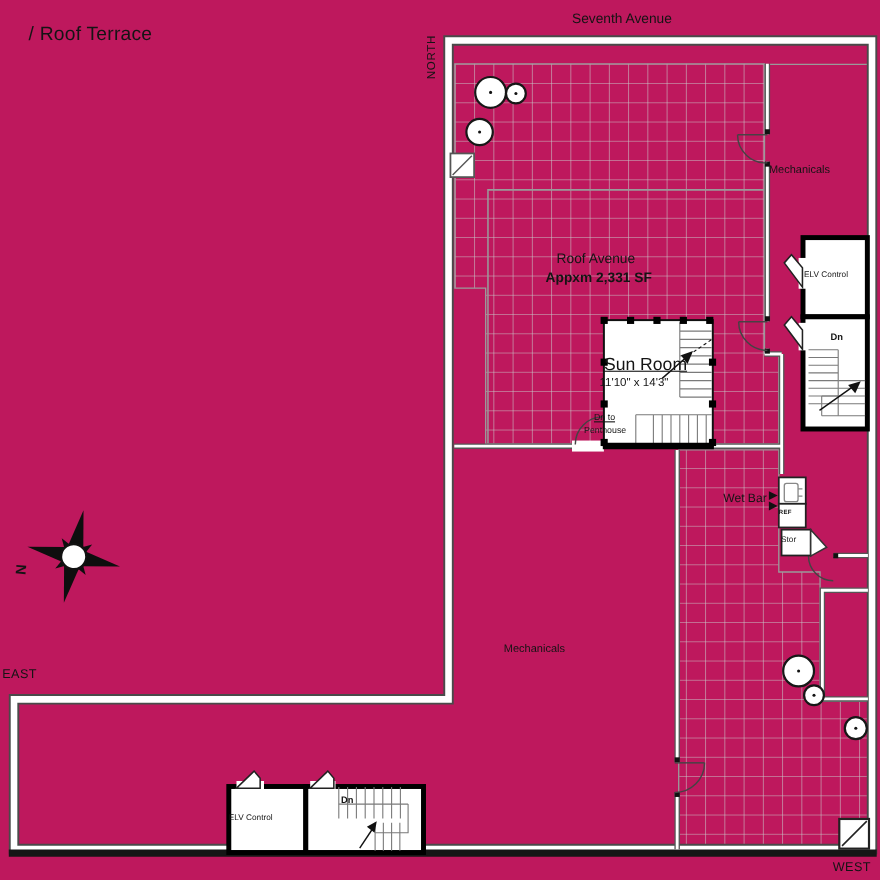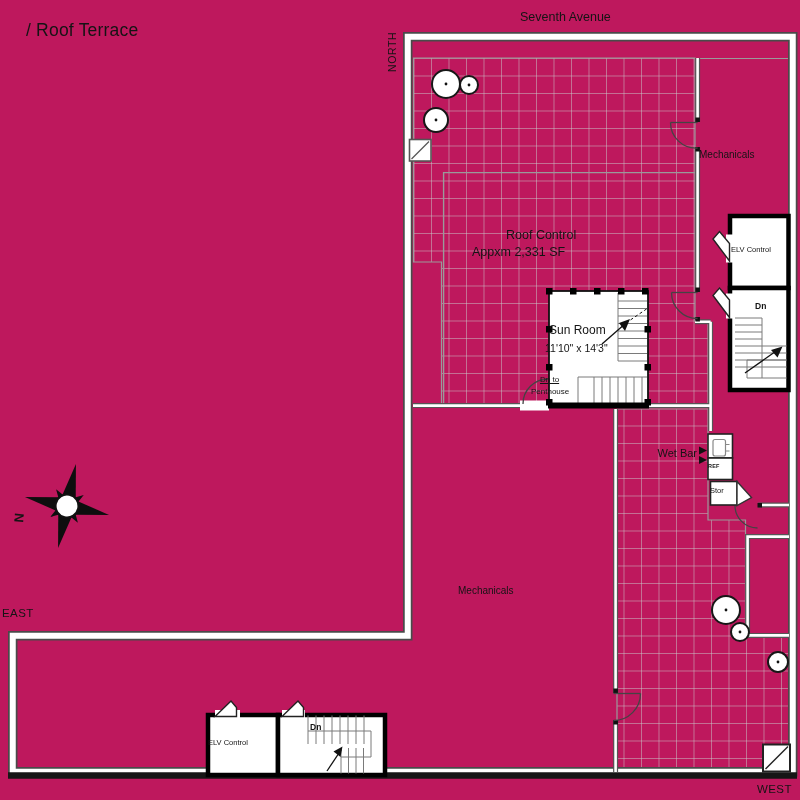--- a/index.html
+++ b/index.html
@@ -6,21 +6,21 @@
   .plan{position:relative;width:800px;height:800px;background:#be185d;overflow:hidden;
         font-family:"Liberation Sans", sans-serif;color:#111;}
   .plan svg{position:absolute;left:0;top:0;}
   .lbl{position:absolute;white-space:nowrap;color:#141414;line-height:1.05;}
   .ctr{text-align:left;white-space:normal;}
   .title{font-size:17.5px;letter-spacing:.2px;}
   .street{font-size:12.5px;}
   .ord{font-size:11.5px;letter-spacing:.4px;}
   .north{font-size:10.5px;letter-spacing:.6px;transform:rotate(-90deg);transform-origin:0 0;}
   .big{font-size:12.5px;}
-  .sunname{font-size:12px;}
+  .sunname{font-size:16px;text-decoration:underline;}
   .sundims{font-size:10.5px;}
   .small8{font-size:8px;}
   .mech{font-size:10px;}
   .room7{font-size:7.5px;}
   .dn{font-size:8.5px;font-weight:600;padding-left:16px;}
   .wetbar{font-size:11px;text-align:right;}
   .ref{font-size:5.5px;font-weight:700;letter-spacing:.2px;}
   .stor{font-size:7.5px;}
   .compassN{font-size:13px;font-weight:700;transform:rotate(95deg);}
 </style>
@@ -211,22 +211,22 @@
   </g>
 </svg>
 
 <div class="lbl title" style="left:26px;top:21px;">/ Roof Terrace</div>
 <div class="lbl street ctr" style="left:520px;top:11px;width:150px;">Seventh Avenue</div>
 <div class="lbl north" style="left:387px;top:72px;">NORTH</div>
 <div class="lbl ord" style="left:2px;top:607px;">EAST</div>
 <div class="lbl ord" style="left:757px;top:783px;">WEST</div>
 <div class="lbl compassN" style="left:14px;top:511px;">N</div>
 
-<div class="lbl big ctr" style="left:506px;top:229px;width:120px;">Roof Control</div>
-<div class="lbl big ctr" style="left:472px;top:246px;width:140px;">Appxm 2,331 SF</div>
+<div class="lbl big ctr" style="left:506px;top:229px;width:120px;">Roof Avenue</div>
+<div class="lbl big ctr" style="left:496px;top:246px;width:140px;font-weight:bold;">Appxm 2,331 SF</div>
 
 <div class="lbl sunname ctr" style="left:549px;top:324px;width:99px;">Sun Room</div>
 <div class="lbl sundims ctr" style="left:545px;top:343px;width:107px;">11'10" x 14'3"</div>
 <div class="lbl small8 ctr" style="left:540px;top:376px;width:62px;text-decoration:underline;">Dn to</div>
 <div class="lbl small8 ctr" style="left:531px;top:388px;width:76px;">Penthouse</div>
 
 <div class="lbl mech ctr" style="left:699px;top:150px;width:86px;">Mechanicals</div>
 <div class="lbl mech ctr" style="left:458px;top:586px;width:88px;">Mechanicals</div>
 
 <div class="lbl room7 ctr" style="left:731px;top:246px;width:57px;">ELV Control</div>

